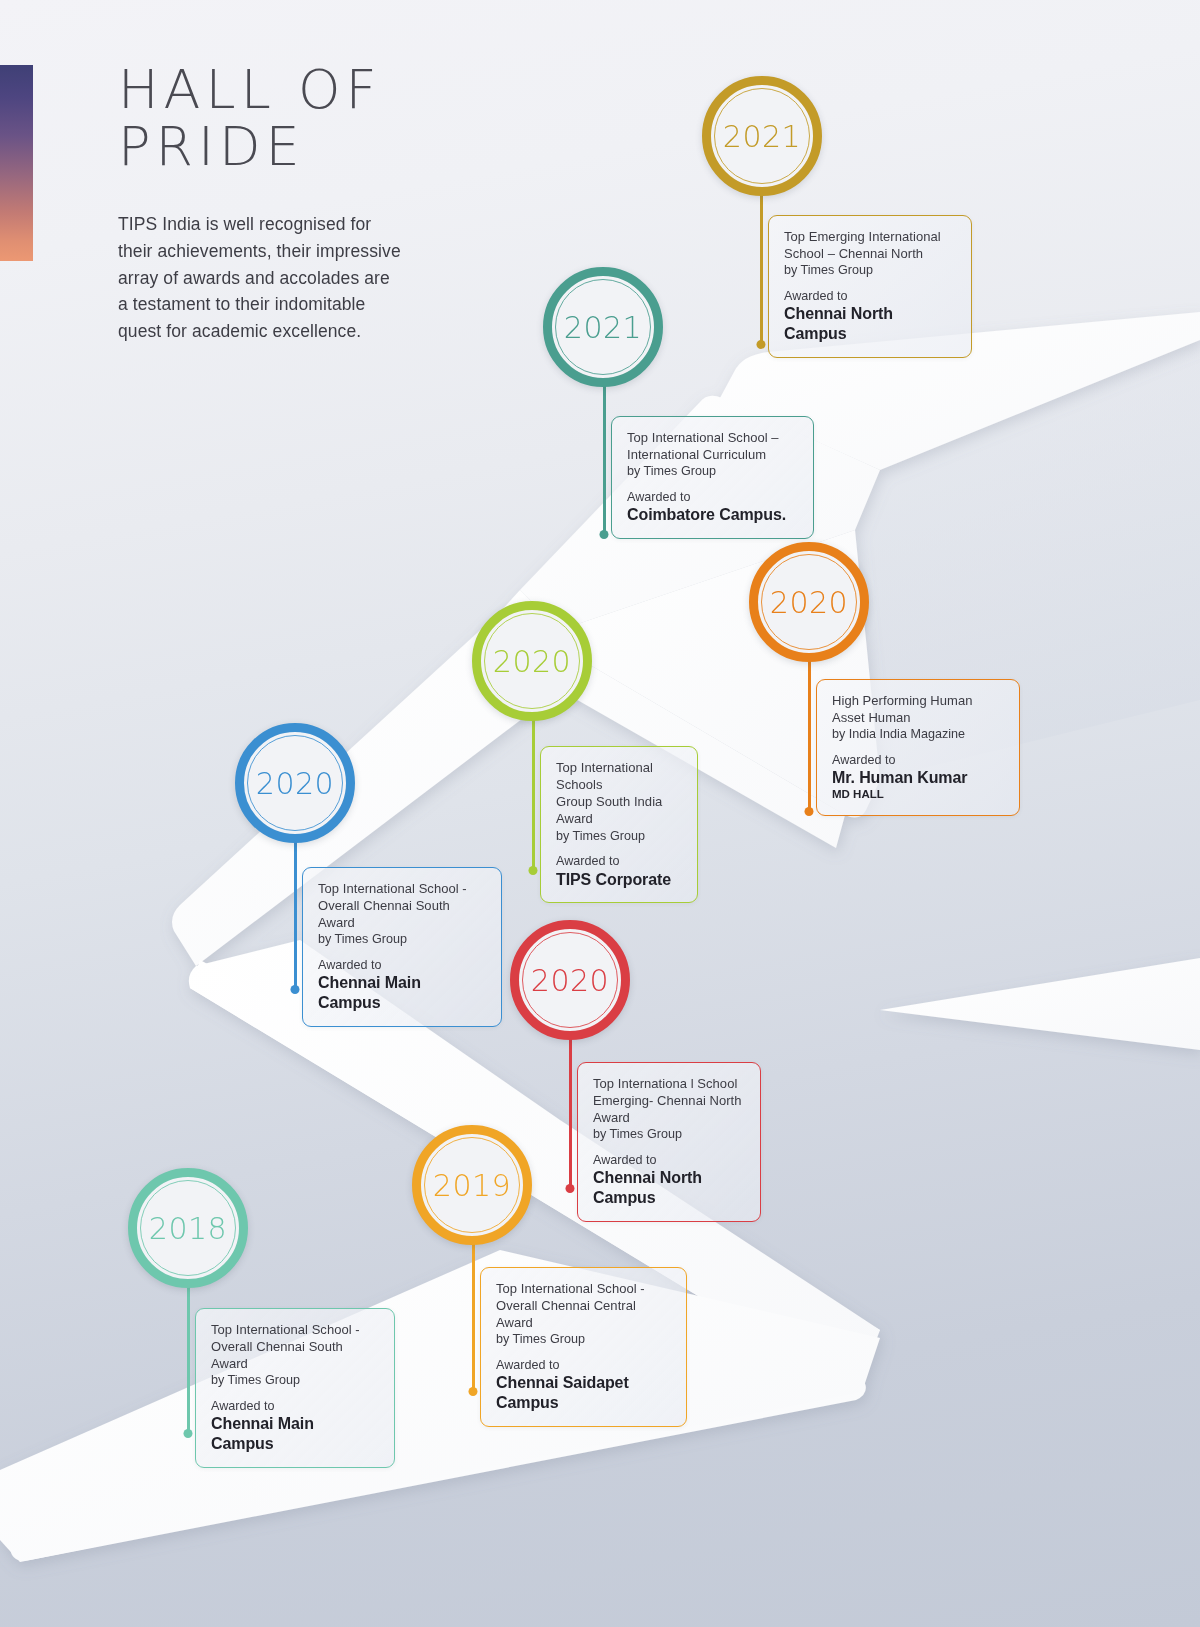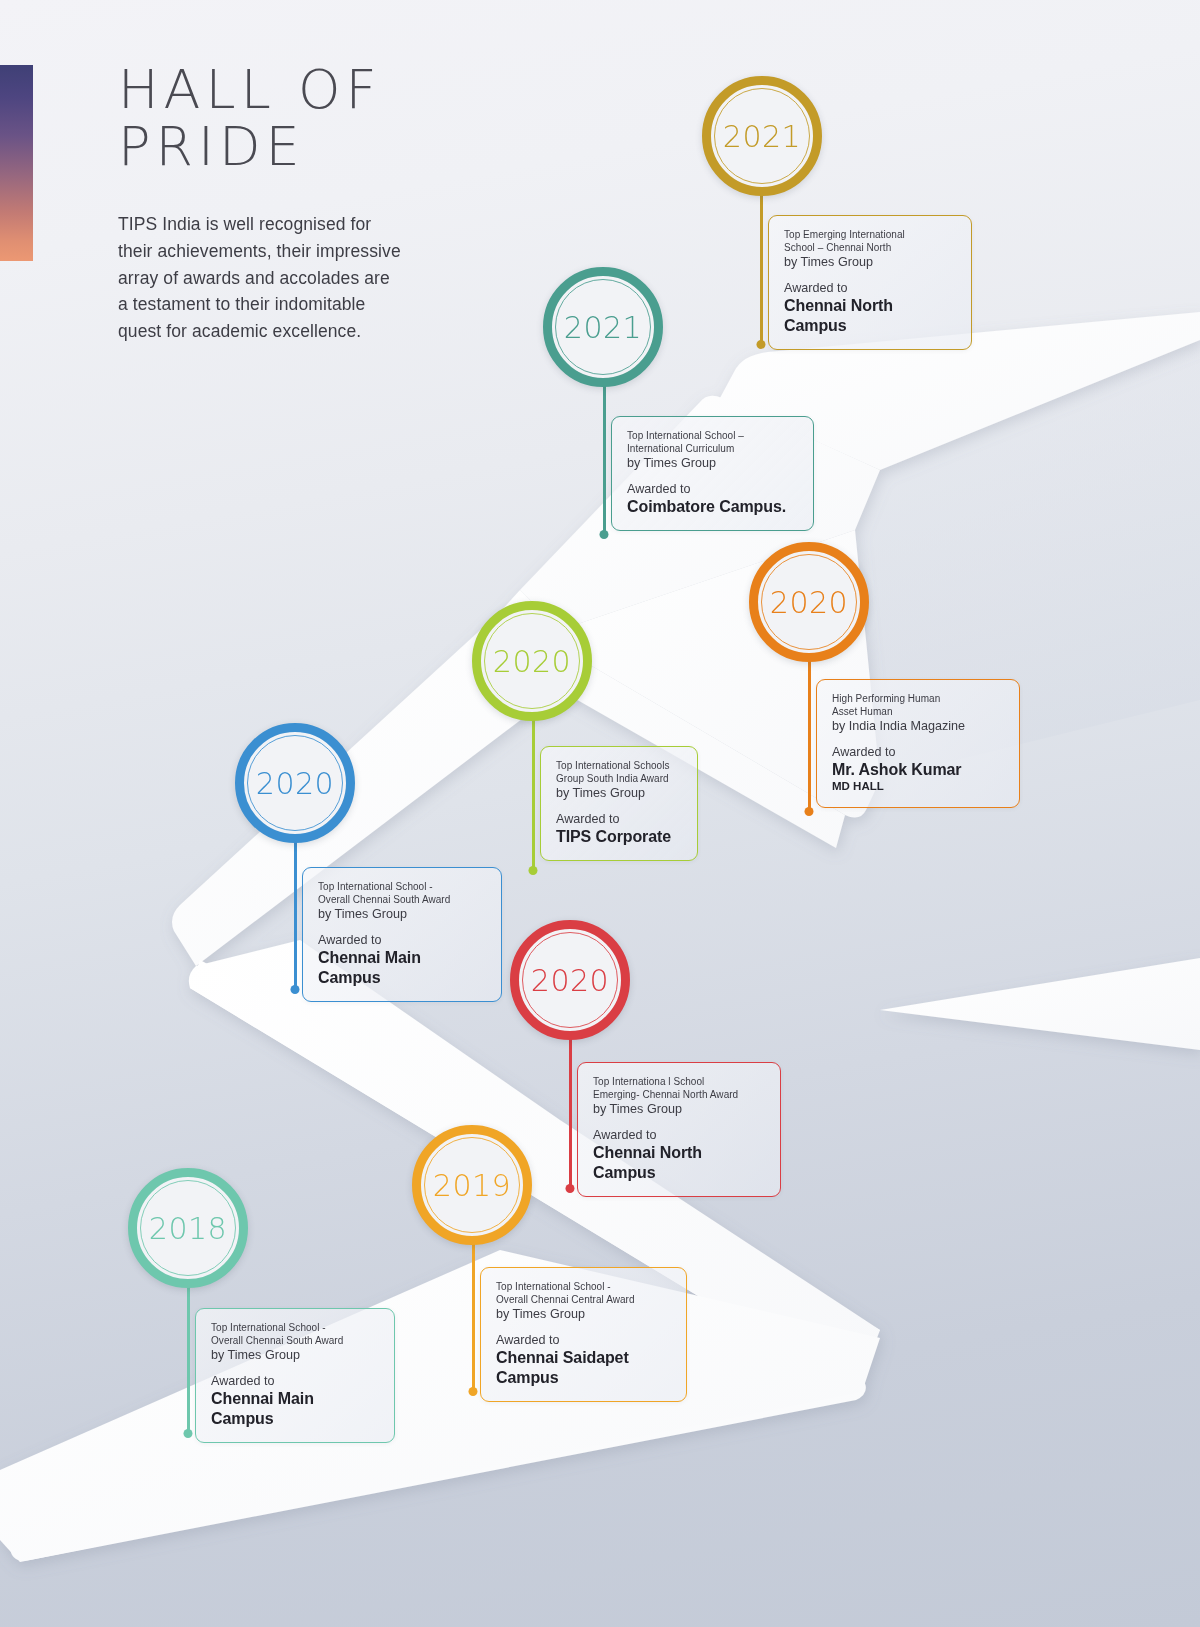--- a/index.html
+++ b/index.html
@@ -112,21 +112,21 @@
   .card {
     position:absolute;
     border:1.3px solid var(--c);
     border-radius:9px;
     background:linear-gradient(135deg, rgba(246,247,250,.72), rgba(233,236,243,.62));
     padding:12px 14px 13px 15px;
     z-index:4;
     box-shadow:0 1px 4px rgba(70,80,100,.07);
   }
   .card .award {
-    font-size:10px;
+    font-size:13px;
     line-height:1.32;
     color:#3c3c44;
     letter-spacing:.05px;
   }
   .card .by {
     font-size:12.6px;
     line-height:1.32;
     color:#3c3c44;
   }
   .card .awarded-label {
@@ -279,21 +279,21 @@
       <span class="year">2020</span>
     </div>
     <div class="stem" style="--c:#e8801a; left:808px; top:656px; height:156px;">
       <span class="dot"></span>
     </div>
     <div class="card" style="--c:#e8801a; left:816px; top:679px; width:204px;">
       <div class="award" style="white-space:pre-line;">High Performing Human
 Asset Human</div>
       <div class="by">by India India Magazine</div>
       <div class="awarded-label">Awarded to</div>
-      <div class="recipient">Mr. Ashok Kumar</div>
+      <div class="recipient">Mr. Human Kumar</div>
       <div class="recipient-sub">MD HALL</div>
     </div>
   </div>
 
   <div class="node">
     <div class="circle" style="--c:#a7cd37; left:472px; top:601px;">
       <span class="year">2020</span>
     </div>
     <div class="stem" style="--c:#a7cd37; left:532px; top:716px; height:155px;">
       <span class="dot"></span>
@@ -323,21 +323,21 @@
     </div>
   </div>
 
   <div class="node">
     <div class="circle" style="--c:#da3e44; left:510px; top:920px;">
       <span class="year">2020</span>
     </div>
     <div class="stem" style="--c:#da3e44; left:569px; top:1034px; height:155px;">
       <span class="dot"></span>
     </div>
-    <div class="card" style="--c:#da3e44; left:577px; top:1062px; width:204px;">
+    <div class="card" style="--c:#da3e44; left:577px; top:1062px; width:184px;">
       <div class="award" style="white-space:pre-line;">Top Internationa l School
 Emerging- Chennai North Award</div>
       <div class="by">by Times Group</div>
       <div class="awarded-label">Awarded to</div>
       <div class="recipient">Chennai North Campus</div>
     </div>
   </div>
 
   <div class="node">
     <div class="circle" style="--c:#f0a526; left:412px; top:1125px;">

